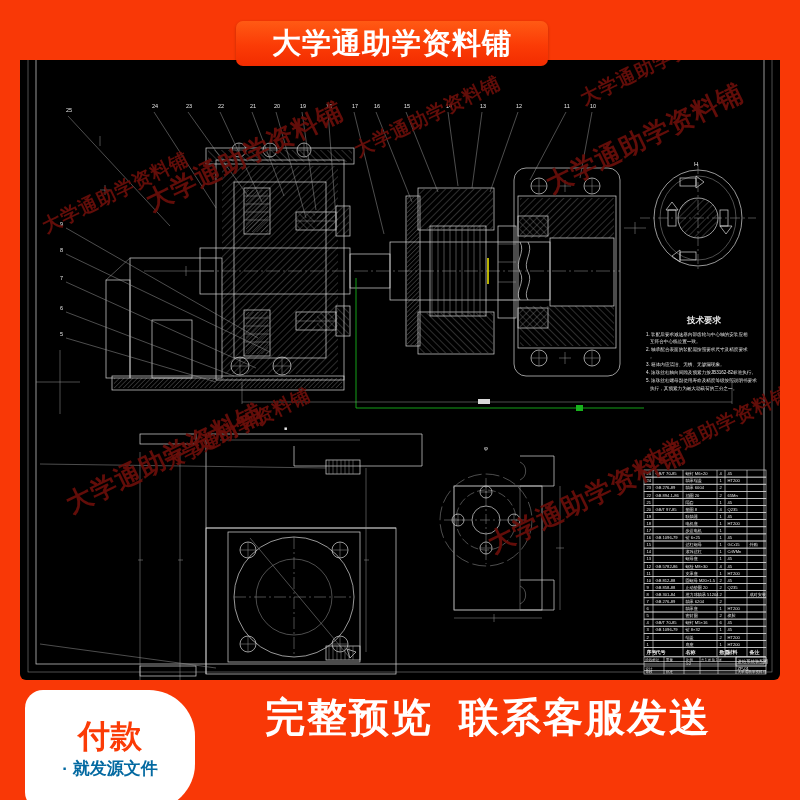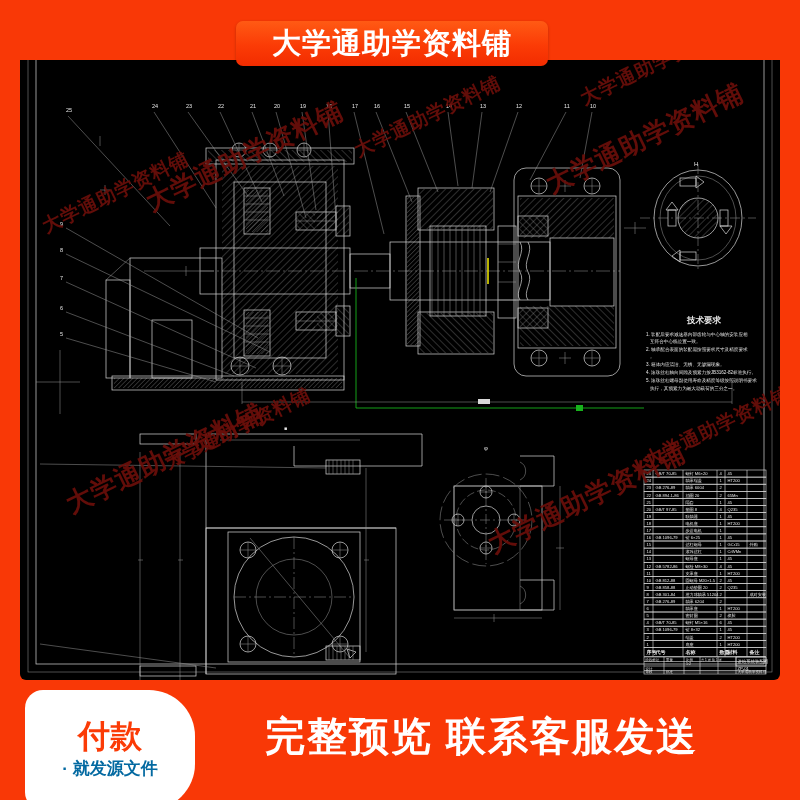--- a/index.html
+++ b/index.html
@@ -52,23 +52,23 @@
   }
   #pay-card{
     position:absolute;left:25px;top:690px;width:170px;height:120px;
     background:#fff;z-index:42;
     border-radius:18px 46px 46px 18px;
     display:flex;flex-direction:column;align-items:center;justify-content:center;
   }
   #pay-card-title{color:#FB3B06;font-size:32px;font-weight:bold;line-height:1.05;}
   #pay-card-sub{color:#0369a1;font-size:17px;font-weight:bold;margin-top:4px;}
   #bottom-slogan{
-    position:absolute;left:265px;top:705px;width:500px;height:62px;
+    position:absolute;left:265px;top:686px;width:500px;height:62px;
     display:flex;align-items:center;z-index:42;
-    color:#fff;font-size:40px;font-weight:bold;letter-spacing:2px;white-space:nowrap;
+    color:#fff;font-size:40px;font-weight:bold;letter-spacing:2px;white-space:nowrap;font-family:Liberation Mono, monospace;
   }
 
   
   .ln{stroke:#d8d8d8;stroke-width:.7;fill:none;}
   .thin{stroke:#9a9a9a;stroke-width:.5;fill:none;}
   .hatch{stroke:#cfcfcf;stroke-width:.45;fill:none;}
   .grn{stroke:#17b21c;stroke-width:.9;fill:none;}
   .ylw{stroke:#e8e000;stroke-width:1.6;fill:none;}
   .tbl{stroke:#e0e0e0;stroke-width:.6;fill:none;}
   .txt{fill:#e6e6e6;font-family:"Liberation Sans",sans-serif;}

